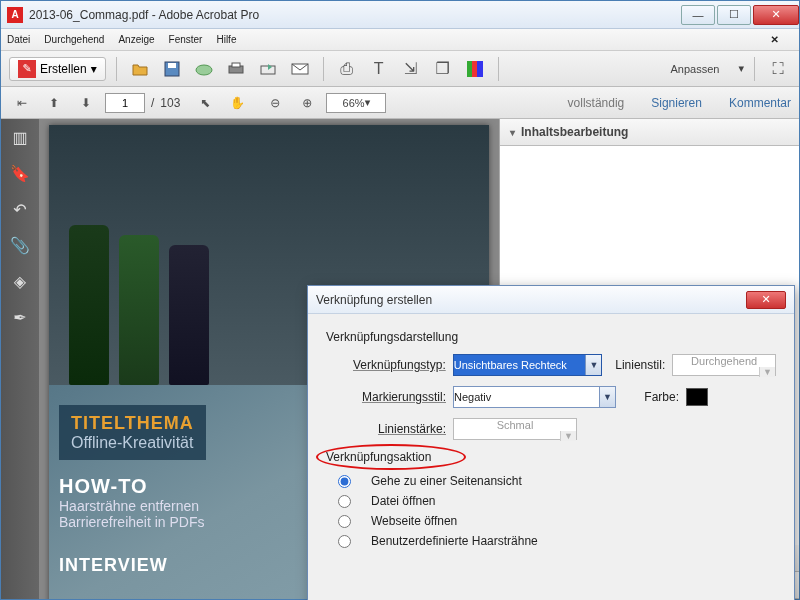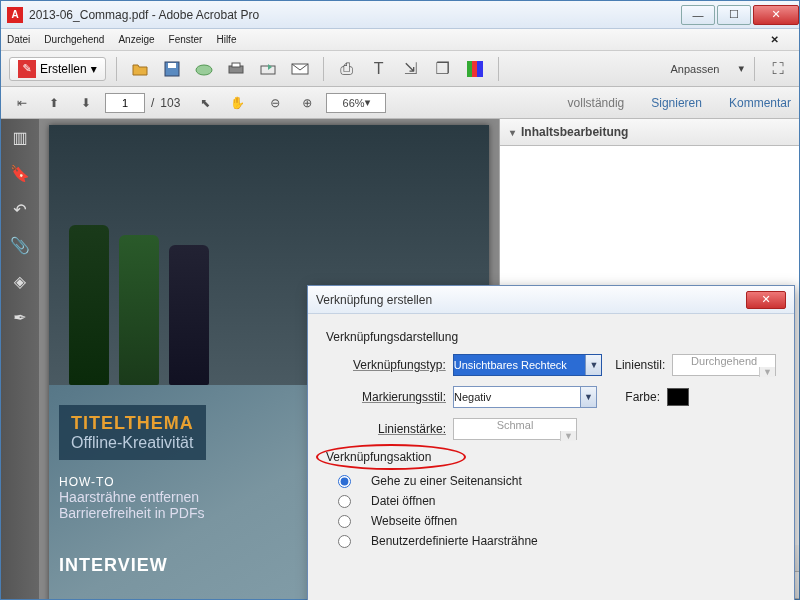--- a/index.html
+++ b/index.html
@@ -40,21 +40,21 @@
 .bar-scene { position:absolute; left:0; top:0; width:100%; height:260px; background: linear-gradient(#2a3a42,#4a5a62); }
 .bottle { position:absolute; bottom:0; width:40px; border-radius:6px 6px 2px 2px; }
 .b1 { left:20px; height:160px; background:linear-gradient(#1a3a1a,#0a2a0a); }
 .b2 { left:70px; height:150px; background:linear-gradient(#2a5a2a,#1a3a1a); }
 .b3 { left:120px; height:140px; background:linear-gradient(#223,#112); }
 .txt-block { position:absolute; left:10px; color:#fff; }
 .titelthema { top:280px; background:rgba(30,60,80,.85); padding:8px 12px; }
 .titelthema .hd { color:#e8a030; font-size:18px; letter-spacing:1px; font-weight:bold;}
 .titelthema .sub { color:#bcd; font-size:16px; }
 .howto { top:350px; }
-.howto .hd { font-size:12px; font-weight:normal; letter-spacing:1px;}
+.howto .hd { font-size:20px; font-weight:bold; letter-spacing:1px;}
 .howto .l { font-size:14px; color:#dde; }
 .interview { top:430px; font-size:18px; font-weight:bold; letter-spacing:1px;}
 
 
 .right-panel { width:300px; background:#f0f0f0; border-left:1px solid #aaa; display:flex;flex-direction:column; }
 .panel-section { border-bottom:1px solid #bbb; background:linear-gradient(#f8f8f8,#e8e8e8); padding:6px 10px; font-size:12px; font-weight:bold; color:#444; display:flex;align-items:center;gap:6px;}
 .panel-section::before { content:"▸"; font-size:10px; color:#666;}
 .panel-section.open::before { content:"▾"; }
 .panel-body { flex:1; background:#fff; }
 
@@ -249,21 +249,21 @@
           </div>
           <div class="lbl nou" style="width:56px;text-align:right">Linienstil:</div>
           <div class="sel dis" style="width:104px">
             <span>Durchgehend</span>
             <div class="arr">▼</div>
           </div>
         </div>
 
         <div class="form-row">
           <div class="lbl">Markierungsstil:</div>
-          <div class="sel" style="width:144px">
+          <div class="sel" style="width:163px">
             <span>Negativ</span>
             <div class="arr">▼</div>
           </div>
           <div class="lbl nou" style="width:56px;text-align:right">Farbe:</div>
           <div class="color-sw"></div>
         </div>
 
         <div class="form-row">
           <div class="lbl">Linienstärke:</div>
           <div class="sel dis" style="width:124px">

